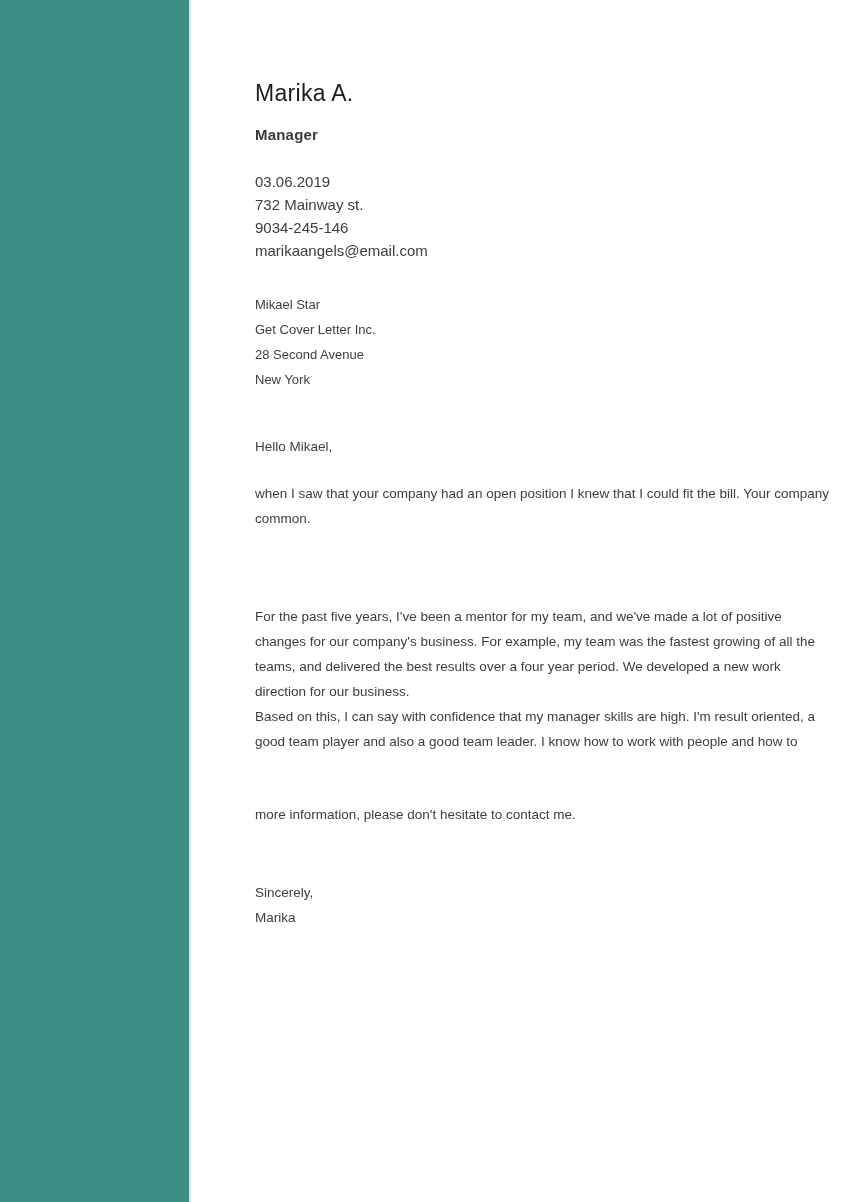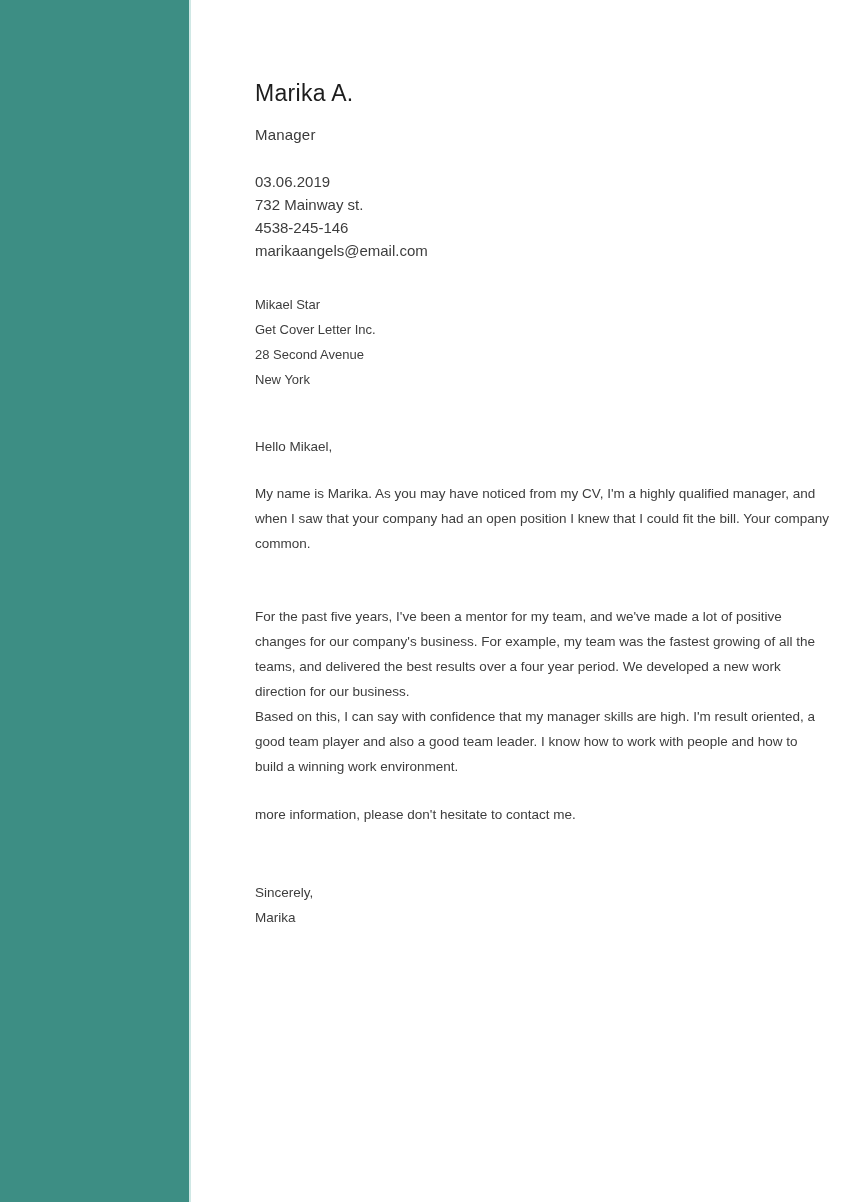--- a/index.html
+++ b/index.html
@@ -45,21 +45,21 @@
     font-size: 23px;
     line-height: 26px;
     font-weight: 500;
     color: var(--heading);
     letter-spacing: 0.3px;
   }
   .job-title {
     top: 125px;
     font-size: 15px;
     line-height: 19px;
-    font-weight: 400;
+    font-weight: 700;
     color: var(--subtitle);
     letter-spacing: 0.2px;
   }
   .sender-block {
     top: 170px;
     font-size: 15px;
   }
   .sender-block .line { line-height: 23px; }
   .recipient-block {
     top: 292px;
@@ -86,47 +86,45 @@
 
   <div class="content">
 
     <div class="abs name">Marika A.</div>
 
     <div class="abs job-title">Manager</div>
 
     <div class="abs sender-block">
         <div class="line">03.06.2019</div>
         <div class="line">732 Mainway st.</div>
-        <div class="line">4538-245-146</div>
+        <div class="line">9034-245-146</div>
         <div class="line">marikaangels@email.com</div>
       </div>
 
     <div class="abs recipient-block">
         <div class="line">Mikael Star</div>
         <div class="line">Get Cover Letter Inc.</div>
         <div class="line">28 Second Avenue</div>
         <div class="line">New York</div>
       </div>
 
     <div class="abs salutation">Hello Mikael,</div>
 
     <div class="abs para para-1">
-        <div class="line">My name is Marika. As you may have noticed from my CV, I'm a highly qualified manager, and</div>
         <div class="line">when I saw that your company had an open position I knew that I could fit the bill. Your company</div>
         <div class="line">common.</div>
       </div>
 
     <div class="abs para para-2">
         <div class="line">For the past five years, I've been a mentor for my team, and we've made a lot of positive</div>
         <div class="line">changes for our company's business. For example, my team was the fastest growing of all the</div>
         <div class="line">teams, and delivered the best results over a four year period. We developed a new work</div>
         <div class="line">direction for our business.</div>
         <div class="line">Based on this, I can say with confidence that my manager skills are high. I'm result oriented, a</div>
         <div class="line">good team player and also a good team leader. I know how to work with people and how to</div>
-        <div class="line">build a winning work environment.</div>
       </div>
 
     <div class="abs para para-3">
         <div class="line">more information, please don't hesitate to contact me.</div>
       </div>
 
     <div class="abs closing-block">
         <div class="line">Sincerely,</div>
         <div class="line">Marika</div>
       </div>

